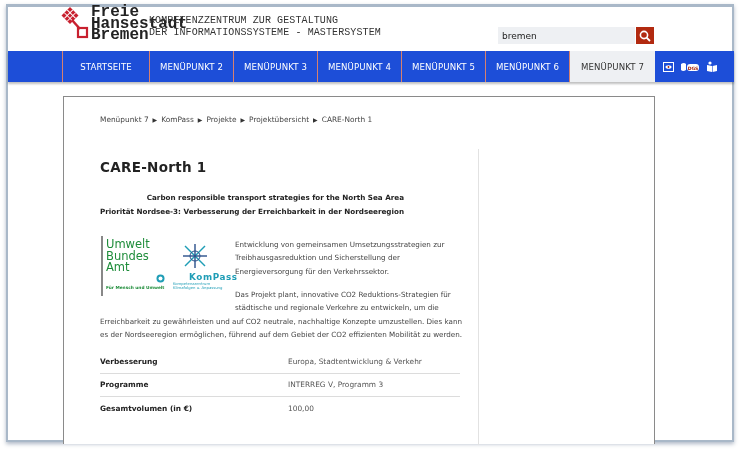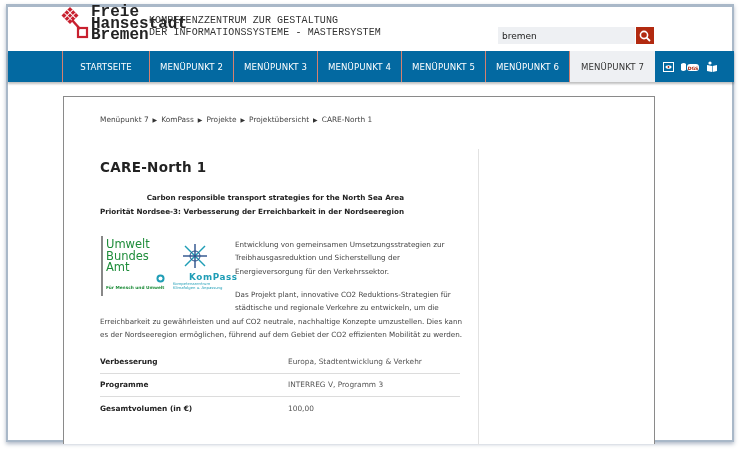--- a/index.html
+++ b/index.html
@@ -35,21 +35,21 @@
     font-family: "DejaVu Sans", sans-serif; font-size: 9px; color: #222; outline: none;
   }
   .search-btn {
     position: absolute; left: 636px; top: 27px; width: 18px; height: 17px;
     background: #b22a10; display: flex; align-items: center; justify-content: center;
     cursor: pointer;
   }
   
   .nav {
     position: absolute; left: 8px; top: 51px; width: 726px; height: 31px;
-    background: #0369a1; display: flex;
+    background: #1d4ed8; display: flex;
     box-shadow: 0 2px 2px rgba(0,0,0,0.25);
   }
   .nav-spacer { width: 54px; border-right: 1px solid #d7806e; }
   .nav-item {
     height: 31px; display: flex; align-items: center; justify-content: center;
     color: #fff; font-size: 8.6px; font-family: "DejaVu Sans", sans-serif;
     border-right: 1px solid #d7806e; box-sizing: border-box; cursor: pointer;
     letter-spacing: 0.1px;
   }
   .nav-item.active { background: #eef0f3; color: #333; border-right: none; }

